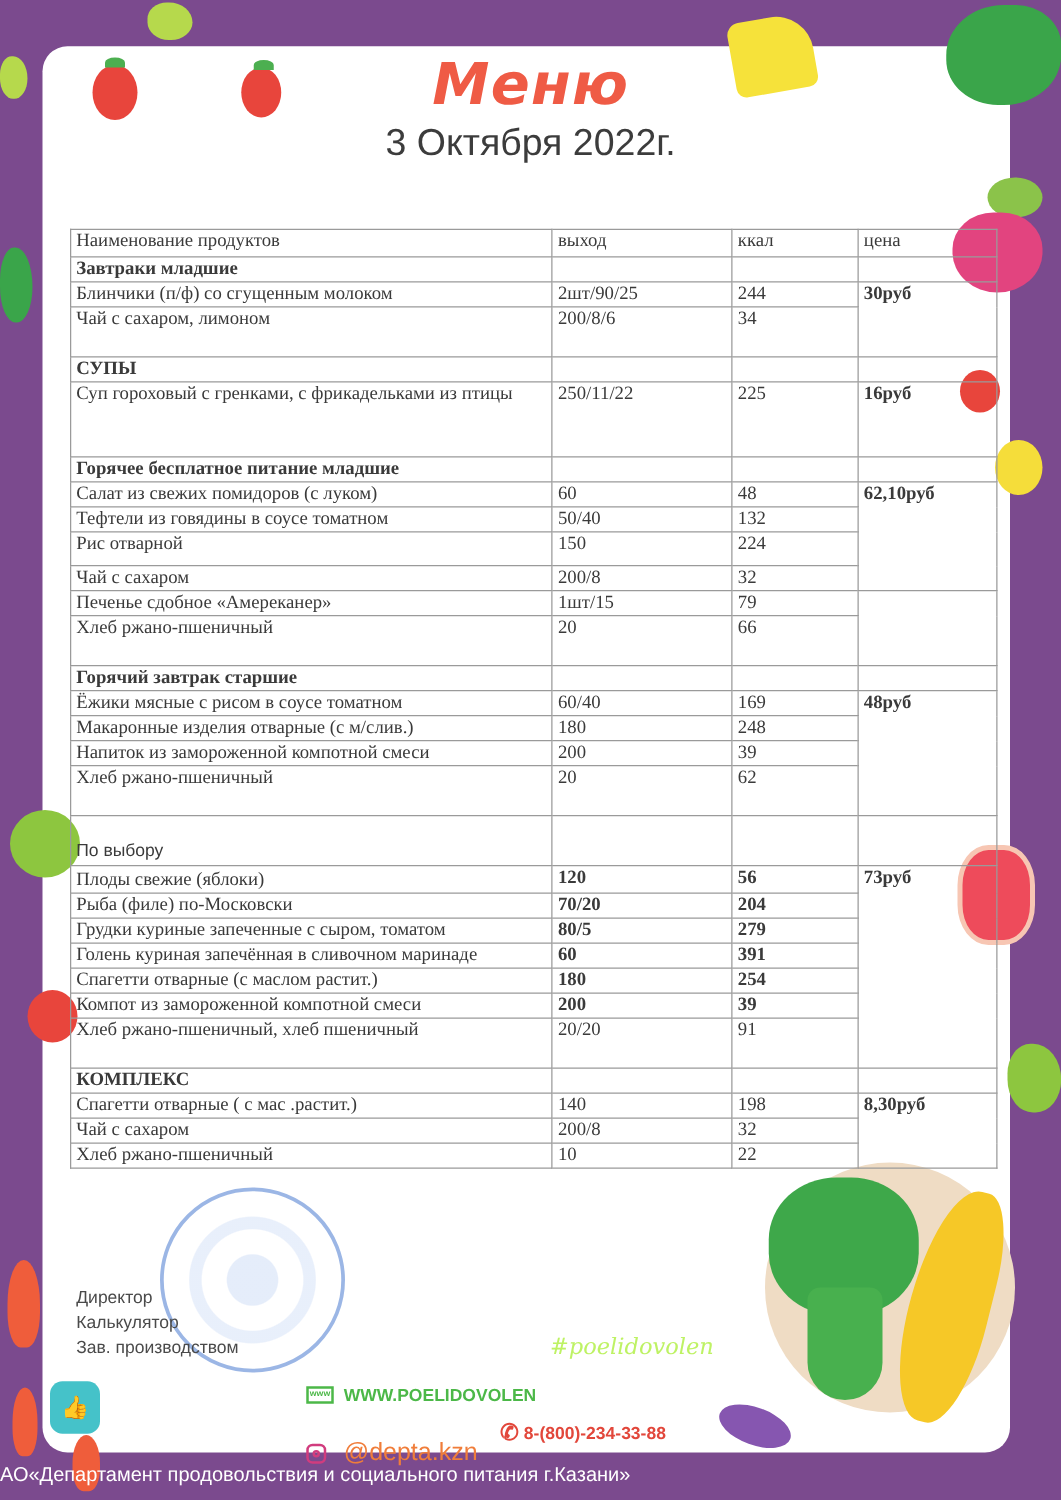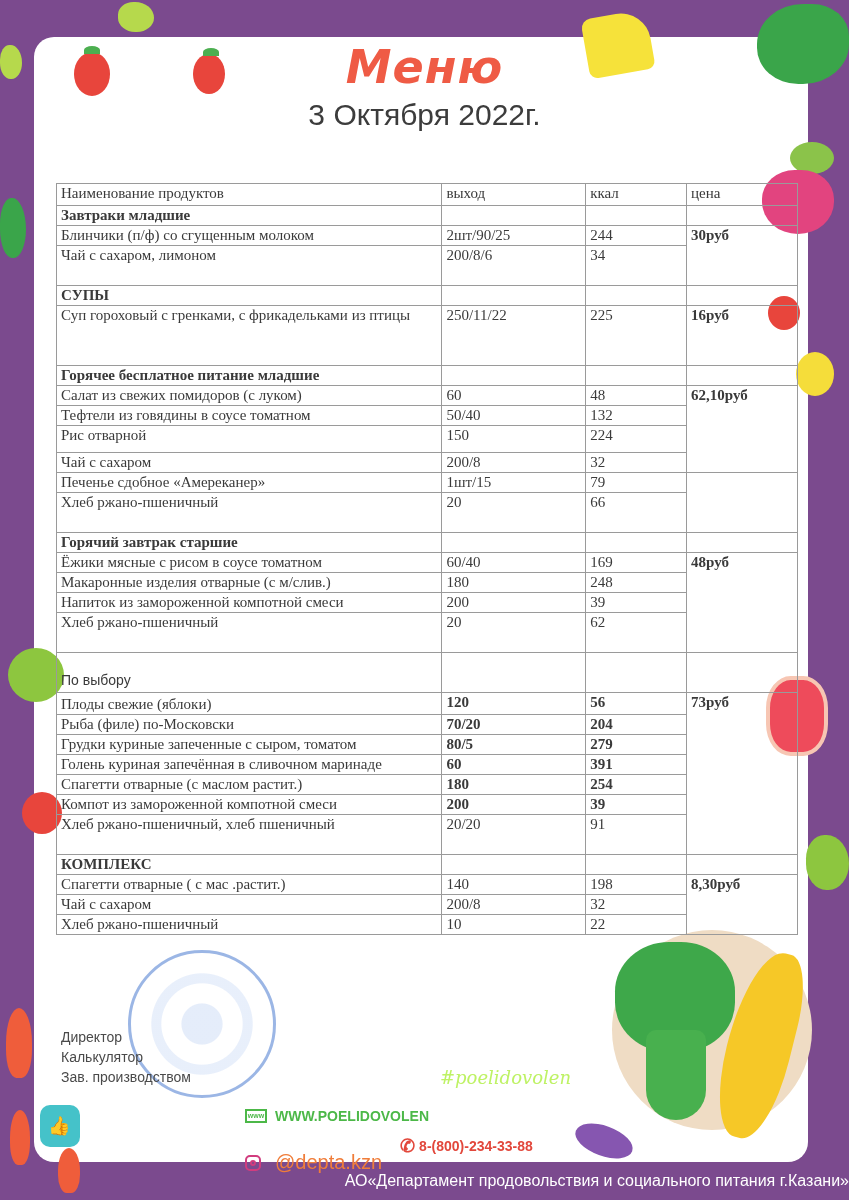--- a/index.html
+++ b/index.html
@@ -31,21 +31,21 @@
   .app-text { margin-left: 6px; font-family: "Liberation Sans", sans-serif; color: #3fb3c8; }
   .app-text .l1 { font-size: 12px; padding-left: 6px; }
   .app-text .l2 { font-size: 17px; }
   .web { position: absolute; left: 245px; top: 1108px; display: flex; align-items: center; font-family: "Liberation Sans", sans-serif; font-weight: bold; color: #4cb848; font-size: 14px; }
   .web-icon { width: 22px; height: 14px; border: 2px solid #4cb848; font-size: 7px; line-height: 10px; text-align: center; margin-right: 8px; color: #4cb848; }
   .insta { position: absolute; left: 245px; top: 1133px; display: flex; align-items: center; font-family: "Liberation Sans", sans-serif; color: #f07d3a; font-size: 20px; margin-top: 18px; }
   .insta-icon { width: 16px; height: 16px; border: 2px solid #d13c7e; border-radius: 5px; margin-right: 14px; position: relative; }
   .insta-icon::after { content: ""; position: absolute; left: 3px; top: 3px; width: 6px; height: 6px; border: 2px solid #d13c7e; border-radius: 50%; box-sizing: border-box; }
   .phone { position: absolute; left: 400px; top: 1135px; display: flex; align-items: center; font-family: "Liberation Sans", sans-serif; font-weight: bold; color: #e2473b; font-size: 14px; }
   .phone-icon { font-size: 18px; margin-right: 4px; color: #e2473b; }
-  .footer { position: absolute; left: 0; width: 849px; top: 1172px; text-align: right; font-family: "Liberation Sans", sans-serif; font-size: 16px; color: #ffffff; }
+  .footer { position: absolute; left: 0; width: 849px; top: 1172px; text-align: left; font-family: "Liberation Sans", sans-serif; font-size: 16px; color: #ffffff; }
 
   
   .deco { position: absolute; }
   .tomato { width: 36px; height: 44px; background: #e8453c; border-radius: 50%; }
   .tomato::before { content: ""; position: absolute; left: 10px; top: -6px; width: 16px; height: 8px; background: #4caf50; border-radius: 50% 50% 0 0; }
   .leaf { background: #b6d94c; border-radius: 45% 55% 50% 50%; }
   .cheese { width: 66px; height: 60px; background: #f6e23a; border-radius: 10px 30px 8px 8px; transform: rotate(-10deg); }
   .lettuce { width: 92px; height: 80px; background: #3aa54a; border-radius: 50% 40% 50% 45%; }
   .beet { width: 72px; height: 64px; background: #e2447f; border-radius: 50% 50% 55% 55%; }
   .beet-top { width: 44px; height: 32px; background: #8bc34a; border-radius: 50%; }

